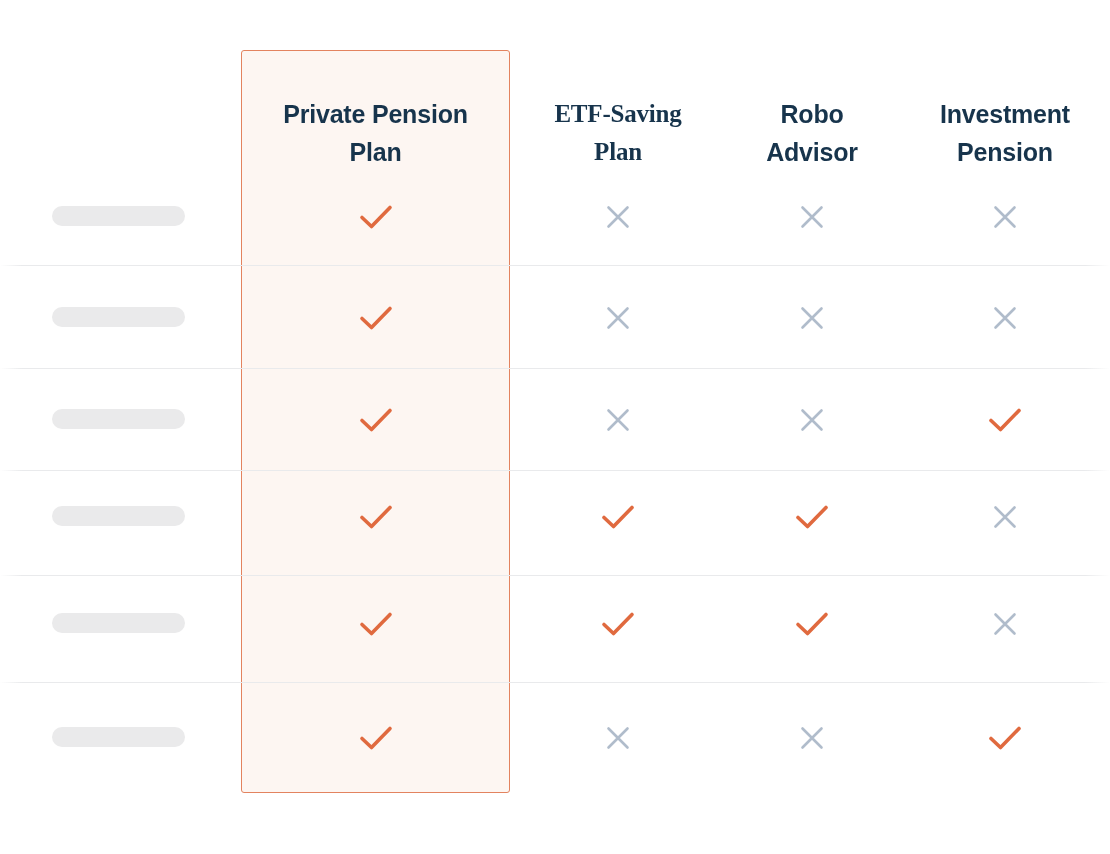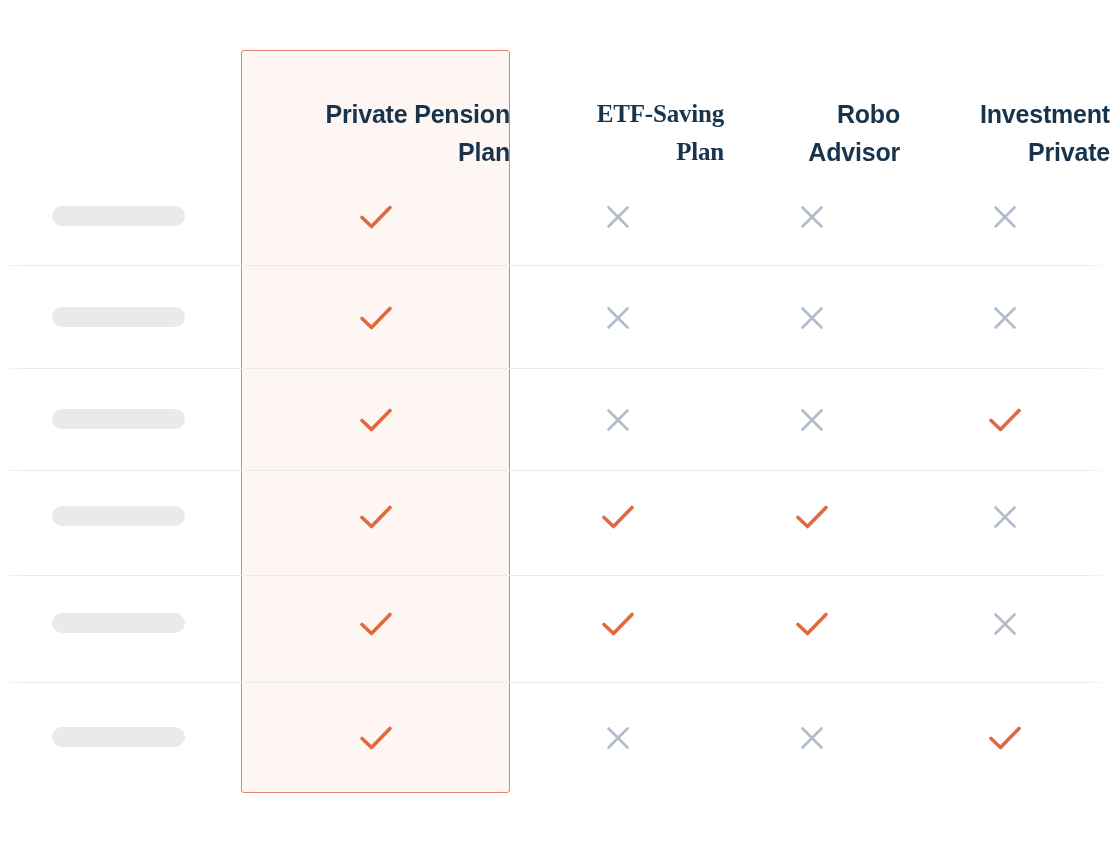--- a/index.html
+++ b/index.html
@@ -41,21 +41,21 @@
     position: absolute;
     left: 0;
     top: 95px;
     width: 1110px;
     height: 95px;
     z-index: 3;
   }
   .col-head {
     position: absolute;
     top: 0;
-    text-align: right;
+    text-align: center;
     color: #17344c;
     font-size: 25px;
     line-height: 38px;
     font-weight: 600;
     letter-spacing: -0.2px;
     white-space: pre-line;
   }
   .col-head.c0 { left: 241px; width: 269px; }
   .col-head.c1 { left: 512px; width: 212px; font-family: Liberation Serif, serif; }
   .col-head.c2 { left: 724px; width: 176px; }
@@ -116,21 +116,21 @@
   <div class="highlight-col"></div>
 
   <div class="header-row">
     <div class="col-head c0">Private Pension
 Plan</div>
     <div class="col-head c1">ETF-Saving
 Plan</div>
     <div class="col-head c2">Robo
 Advisor</div>
     <div class="col-head c3">Investment
-Private</div>
+Pension</div>
   </div>
 
   <div class="rows" id="rows-root">
       <div class="row-divider" style="top: 265px;"></div>
       <div class="row-divider" style="top: 368px;"></div>
       <div class="row-divider" style="top: 470px;"></div>
       <div class="row-divider" style="top: 575px;"></div>
       <div class="row-divider" style="top: 682px;"></div>
       <div class="label-cell" style="top: 206px;">
         <div class="skeleton-bar"></div>

